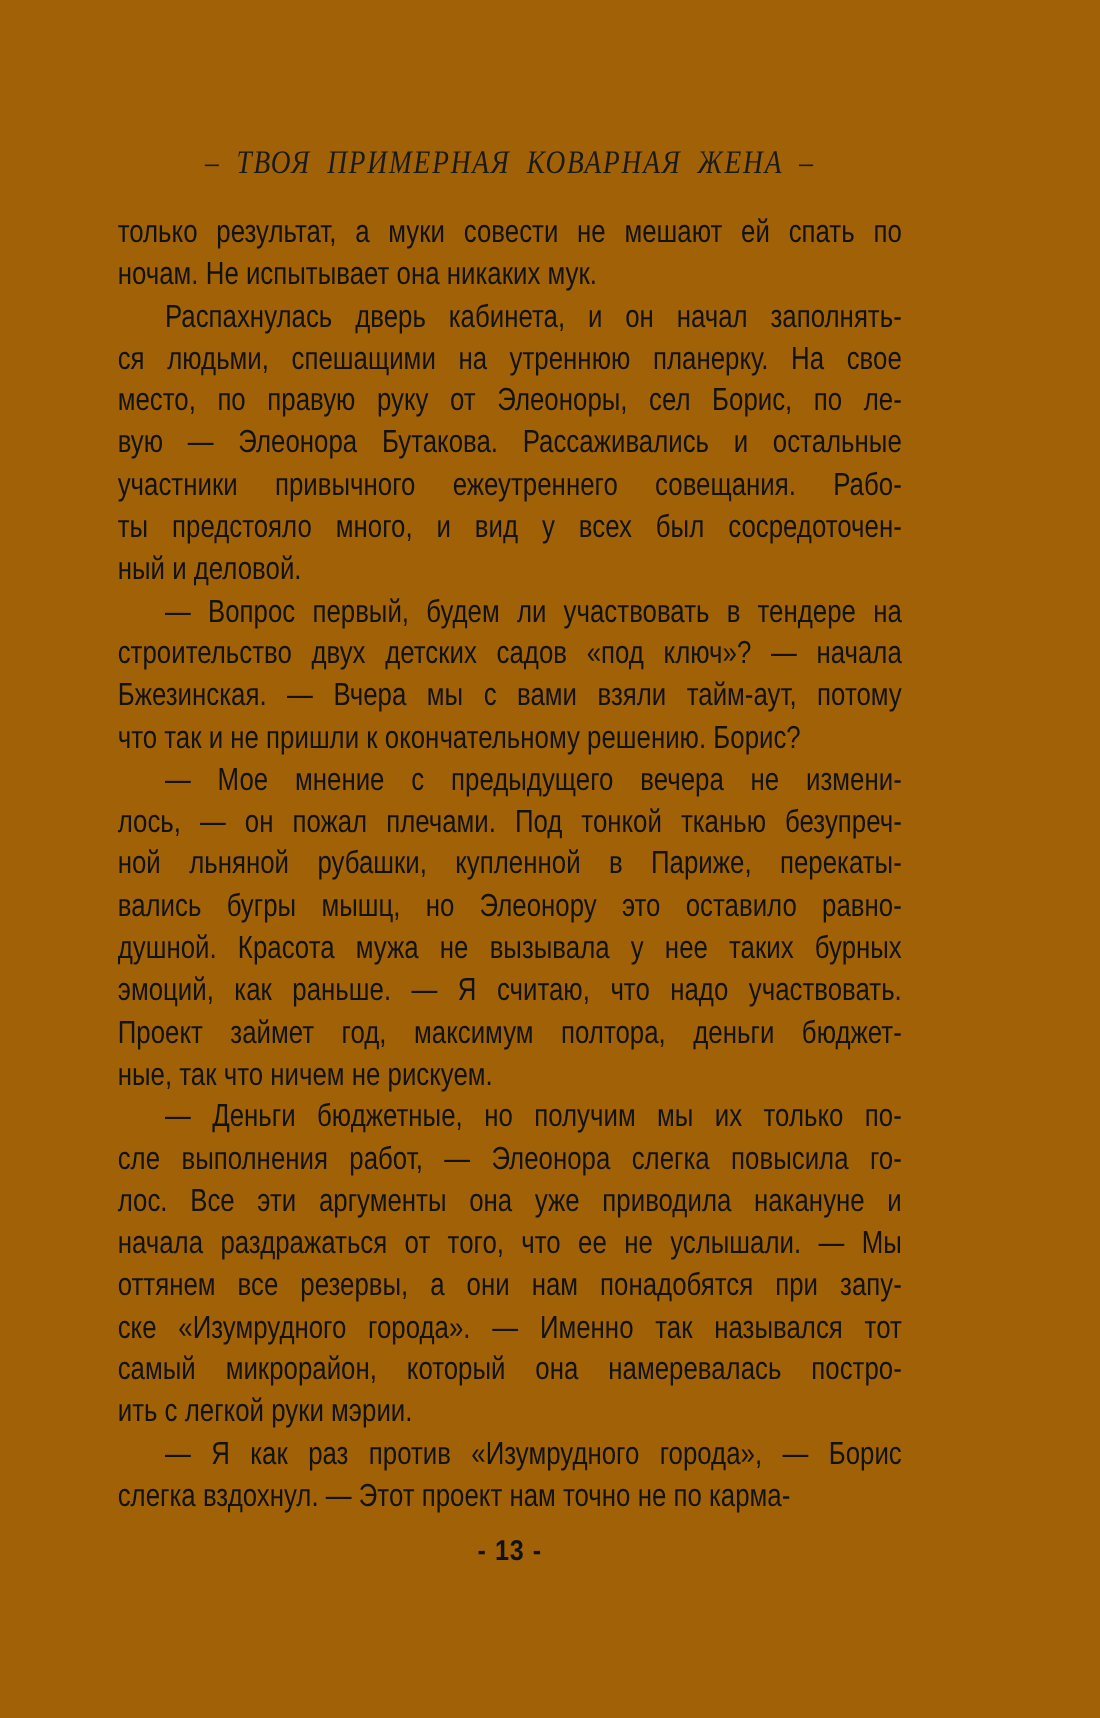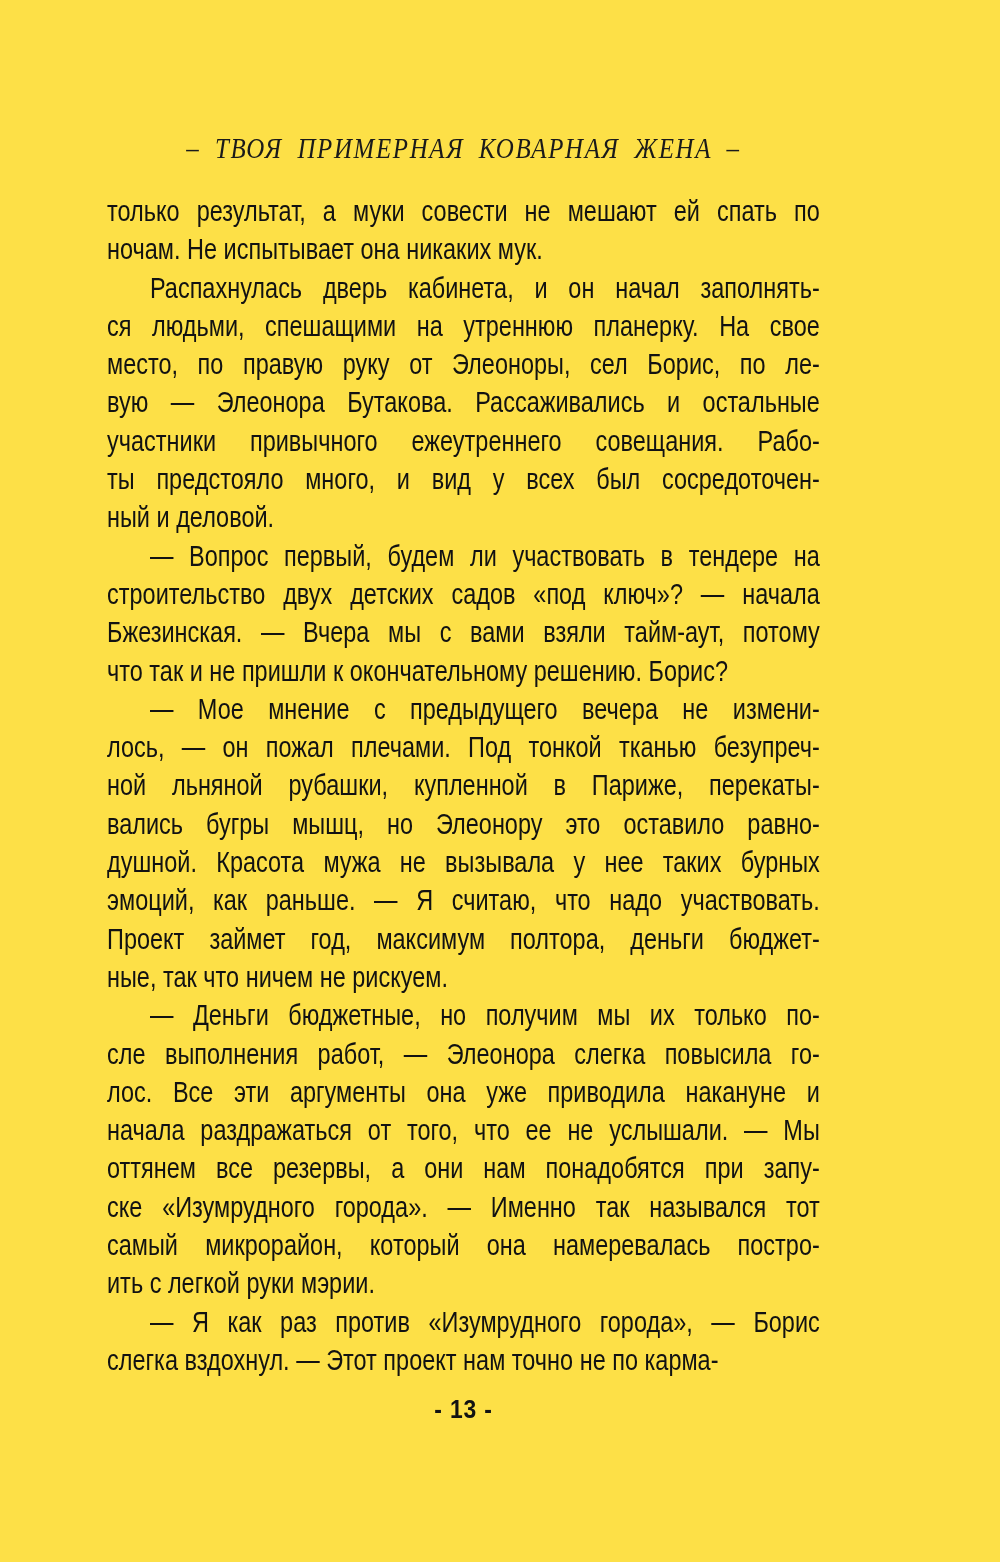--- a/index.html
+++ b/index.html
@@ -4,21 +4,21 @@
 <style>
   html, body {
     margin: 0;
     padding: 0;
     background: #ffffff;
   }
   .page {
     position: relative;
     width: 1000px;
     height: 1562px;
-    background: #fde047;
+    background: #a16207;
     overflow: hidden;
   }
   .running-header {
     position: absolute;
     top: 133px;
     left: 107px;
     width: 713px;
     text-align: center;
     white-space: nowrap;
     font-family: "Liberation Serif", "DejaVu Serif", serif;

